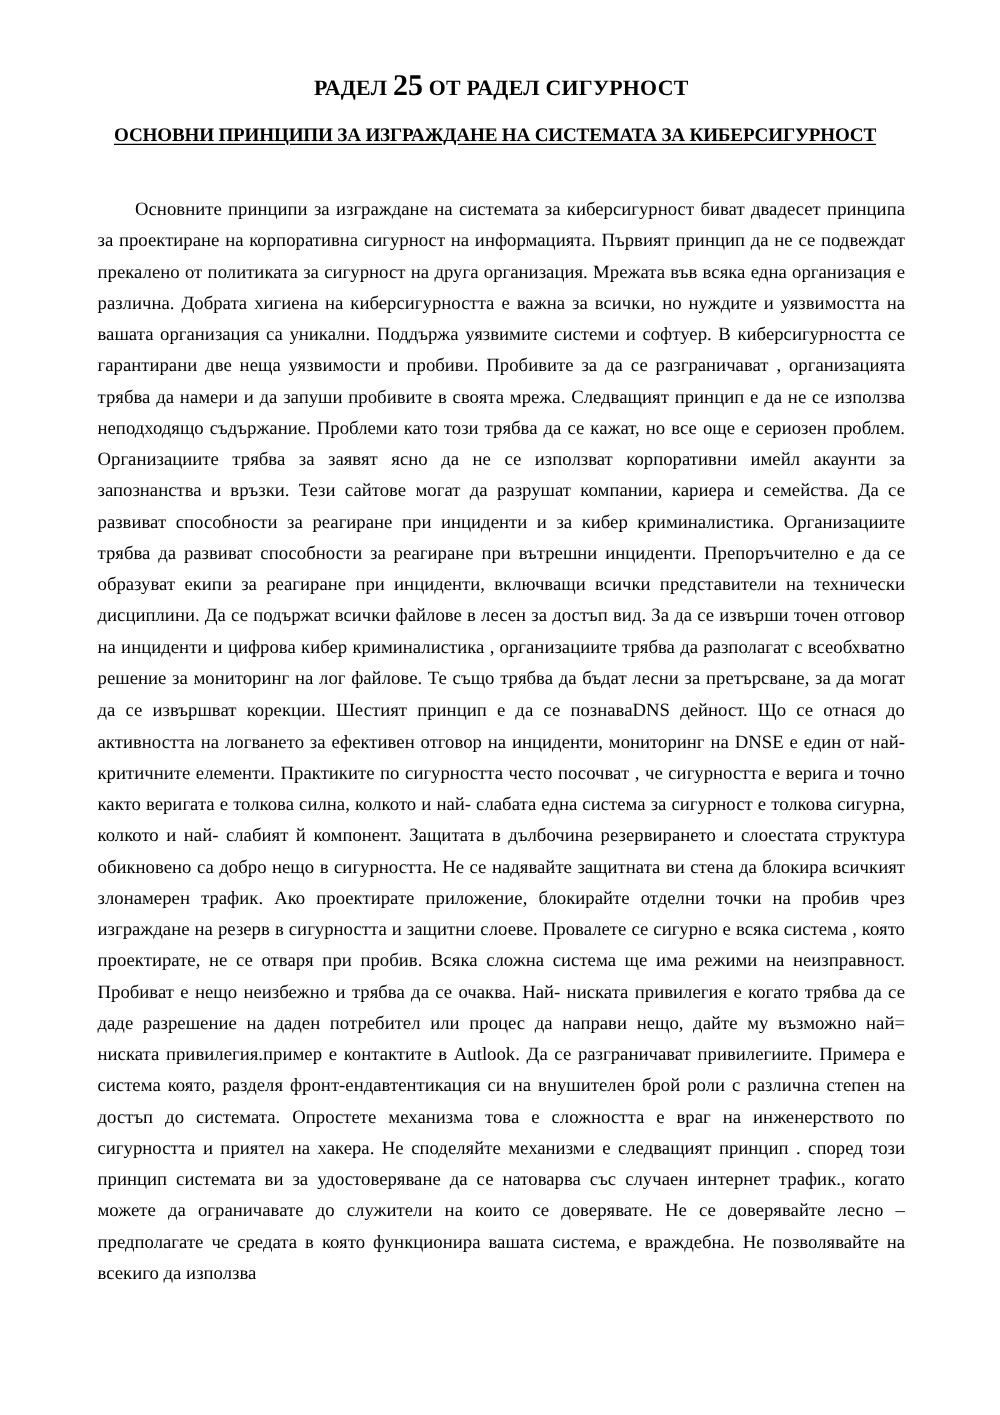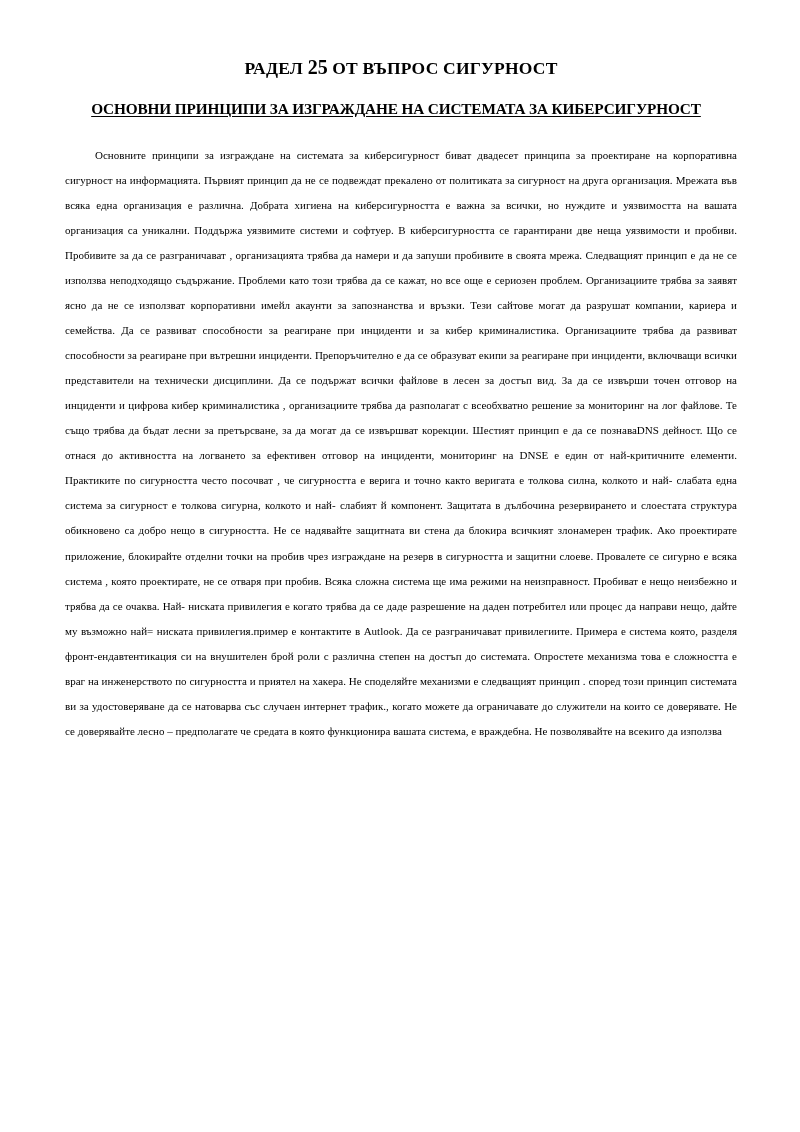--- a/index.html
+++ b/index.html
@@ -31,21 +31,21 @@
     width: 678px;
     text-align: center;
     font-weight: bold;
     font-size: 17.5px;
     font-variant: small-caps;
     letter-spacing: 0.2px;
     line-height: 1.1;
     white-space: nowrap;
   }
   .doc-heading .num {
-    font-size: 20px;
+    font-size: 24px;
     font-variant: normal;
     font-weight: bold;
     letter-spacing: 0;
   }
   .doc-heading .pre,
   .doc-heading .post {
     font-variant: small-caps;
   }
   .doc-subheading {
     margin: 0;
@@ -65,37 +65,37 @@
   }
   .body-block {
     position: absolute;
     left: 62px;
     top: 140px;
     width: 678px;
     height: 985px;
     overflow: hidden;
   }
   .body-para {
-    margin: 3px;
+    margin: 16px;
     padding: 0;
     text-align: justify;
     text-justify: inter-word;
     text-indent: 30px;
-    font-size: 11px;
+    font-size: 15px;
     line-height: 25.03px;
     word-spacing: 0px;
     hyphens: none;
   }
 </style>
 </head>
 <body>
 
 <div class="page">
 
-  <h1 class="doc-heading"><span class="pre">РАДЕЛ </span><span class="num">25</span><span class="post"> ОТ ВЪПРОС СИГУРНОСТ</span></h1>
+  <h1 class="doc-heading"><span class="pre">РАДЕЛ </span><span class="num">25</span><span class="post"> ОТ РАДЕЛ СИГУРНОСТ</span></h1>
 
   <h2 class="doc-subheading">ОСНОВНИ ПРИНЦИПИ ЗА ИЗГРАЖДАНЕ НА СИСТЕМАТА ЗА КИБЕРСИГУРНОСТ</h2>
 
   <div class="body-block">
     <p class="body-para">Основните принципи за изграждане на системата за киберсигурност биват двадесет принципа за проектиране на корпоративна сигурност на информацията. Първият принцип да не се подвеждат прекалено от политиката за сигурност на друга организация. Мрежата във всяка една организация е различна. Добрата хигиена на киберсигурността е важна за всички, но нуждите и уязвимостта на вашата организация са уникални. Поддържа уязвимите системи и софтуер. В киберсигурността се гарантирани две неща уязвимости и пробиви. Пробивите за да се разграничават , организацията трябва да намери и да запуши пробивите в своята мрежа. Следващият принцип е да не се използва неподходящо съдържание. Проблеми като този трябва да се кажат, но все още е сериозен проблем. Организациите трябва за заявят ясно да не се използват корпоративни имейл акаунти за запознанства и връзки. Тези сайтове могат да разрушат компании, кариера и семейства. Да се развиват способности за реагиране при инциденти и за кибер криминалистика. Организациите трябва да развиват способности за реагиране при вътрешни инциденти. Препоръчително е да се образуват екипи за реагиране при инциденти, включващи всички представители на технически дисциплини. Да се подържат всички файлове в лесен за достъп вид. За да се извърши точен отговор на инциденти и цифрова кибер криминалистика , организациите трябва да разполагат с всеобхватно решение за мониторинг на лог файлове. Те също трябва да бъдат лесни за претърсване, за да могат да се извършват корекции. Шестият принцип е да се познаваDNS дейност. Що се отнася до активността на логването за ефективен отговор на инциденти, мониторинг на DNSE е един от най-критичните елементи. Практиките по сигурността често посочват , че сигурността е верига и точно както веригата е толкова силна, колкото и най- слабата една система за сигурност е толкова сигурна, колкото и най- слабият й компонент. Защитата в дълбочина резервирането и слоестата структура обикновено са добро нещо в сигурността. Не се надявайте защитната ви стена да блокира всичкият злонамерен трафик. Ако проектирате приложение, блокирайте отделни точки на пробив чрез изграждане на резерв в сигурността и защитни слоеве. Провалете се сигурно е всяка система , която проектирате, не се отваря при пробив. Всяка сложна система ще има режими на неизправност. Пробиват е нещо неизбежно и трябва да се очаква. Най- ниската привилегия е когато трябва да се даде разрешение на даден потребител или процес да направи нещо, дайте му възможно най= ниската привилегия.пример е контактите в Autlook. Да се разграничават привилегиите. Примера е система която, разделя фронт-ендавтентикация си на внушителен брой роли с различна степен на достъп до системата. Опростете механизма това е сложността е враг на инженерството по сигурността и приятел на хакера. Не споделяйте механизми е следващият принцип . според този принцип системата ви за удостоверяване да се натоварва със случаен интернет трафик., когато можете да ограничавате до служители на които се доверявате. Не се доверявайте лесно – предполагате че средата в която функционира вашата система, е враждебна. Не позволявайте на всекиго да използва</p>
   </div>
 
 </div>
 
 </body></html>

